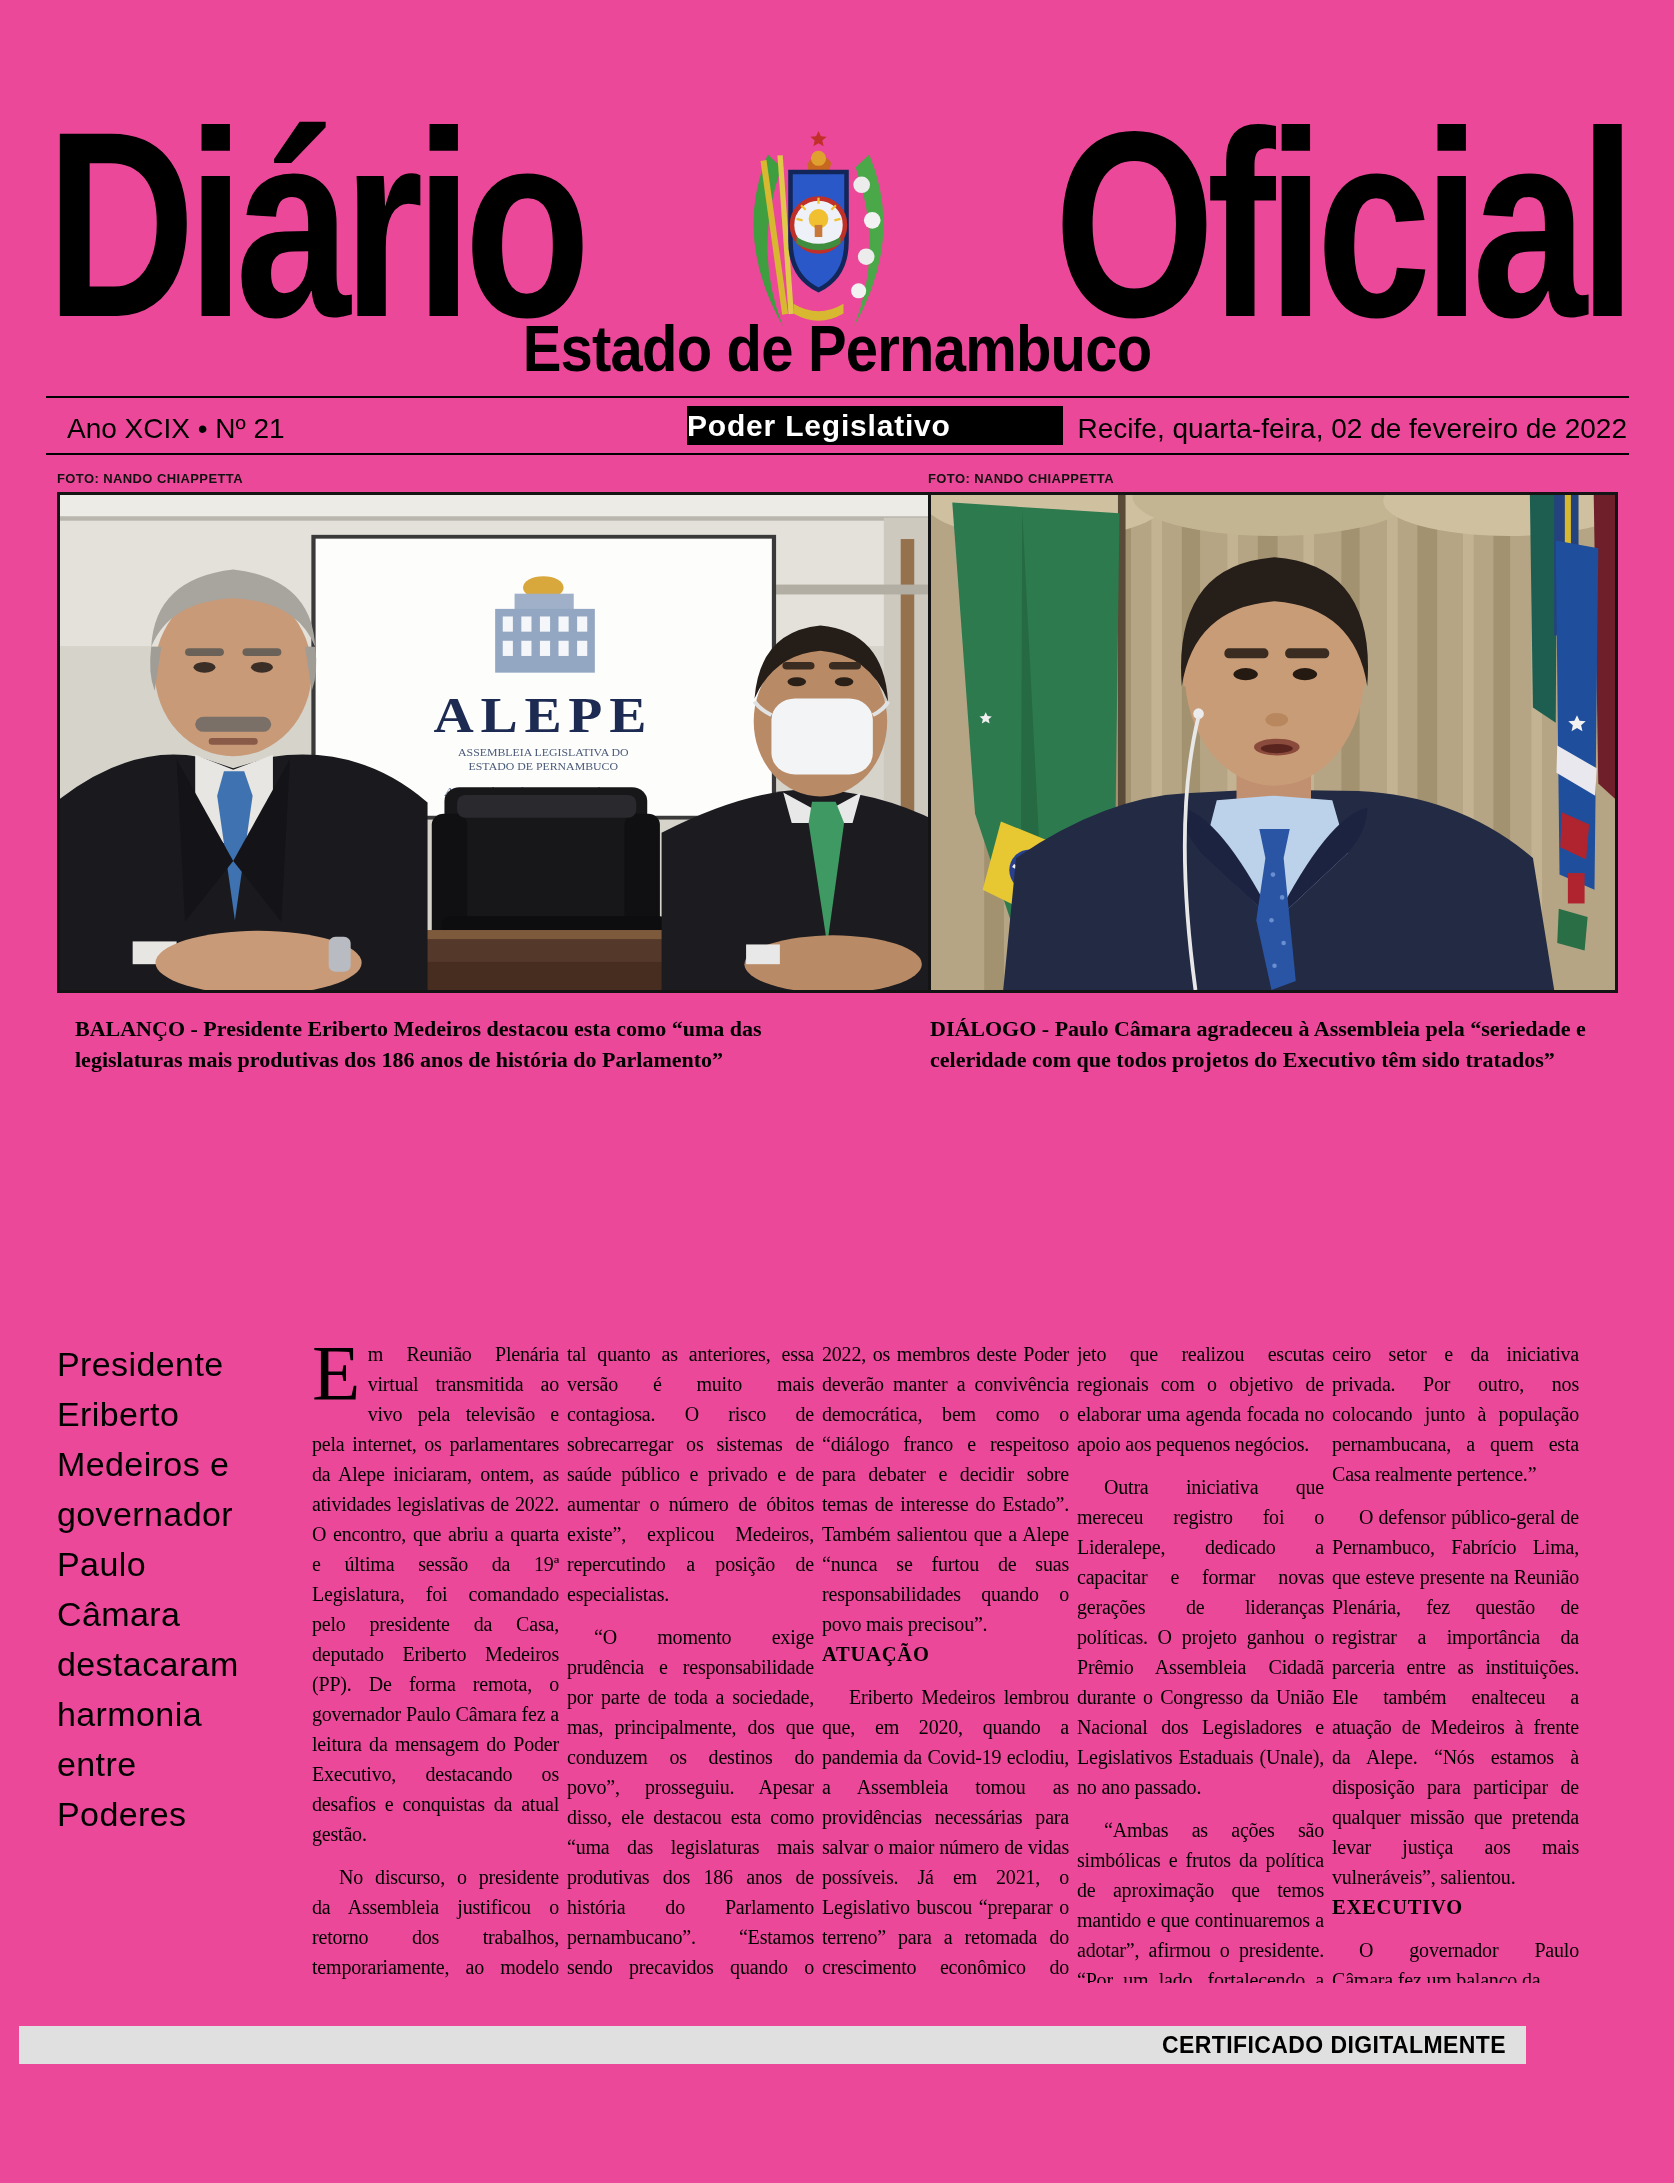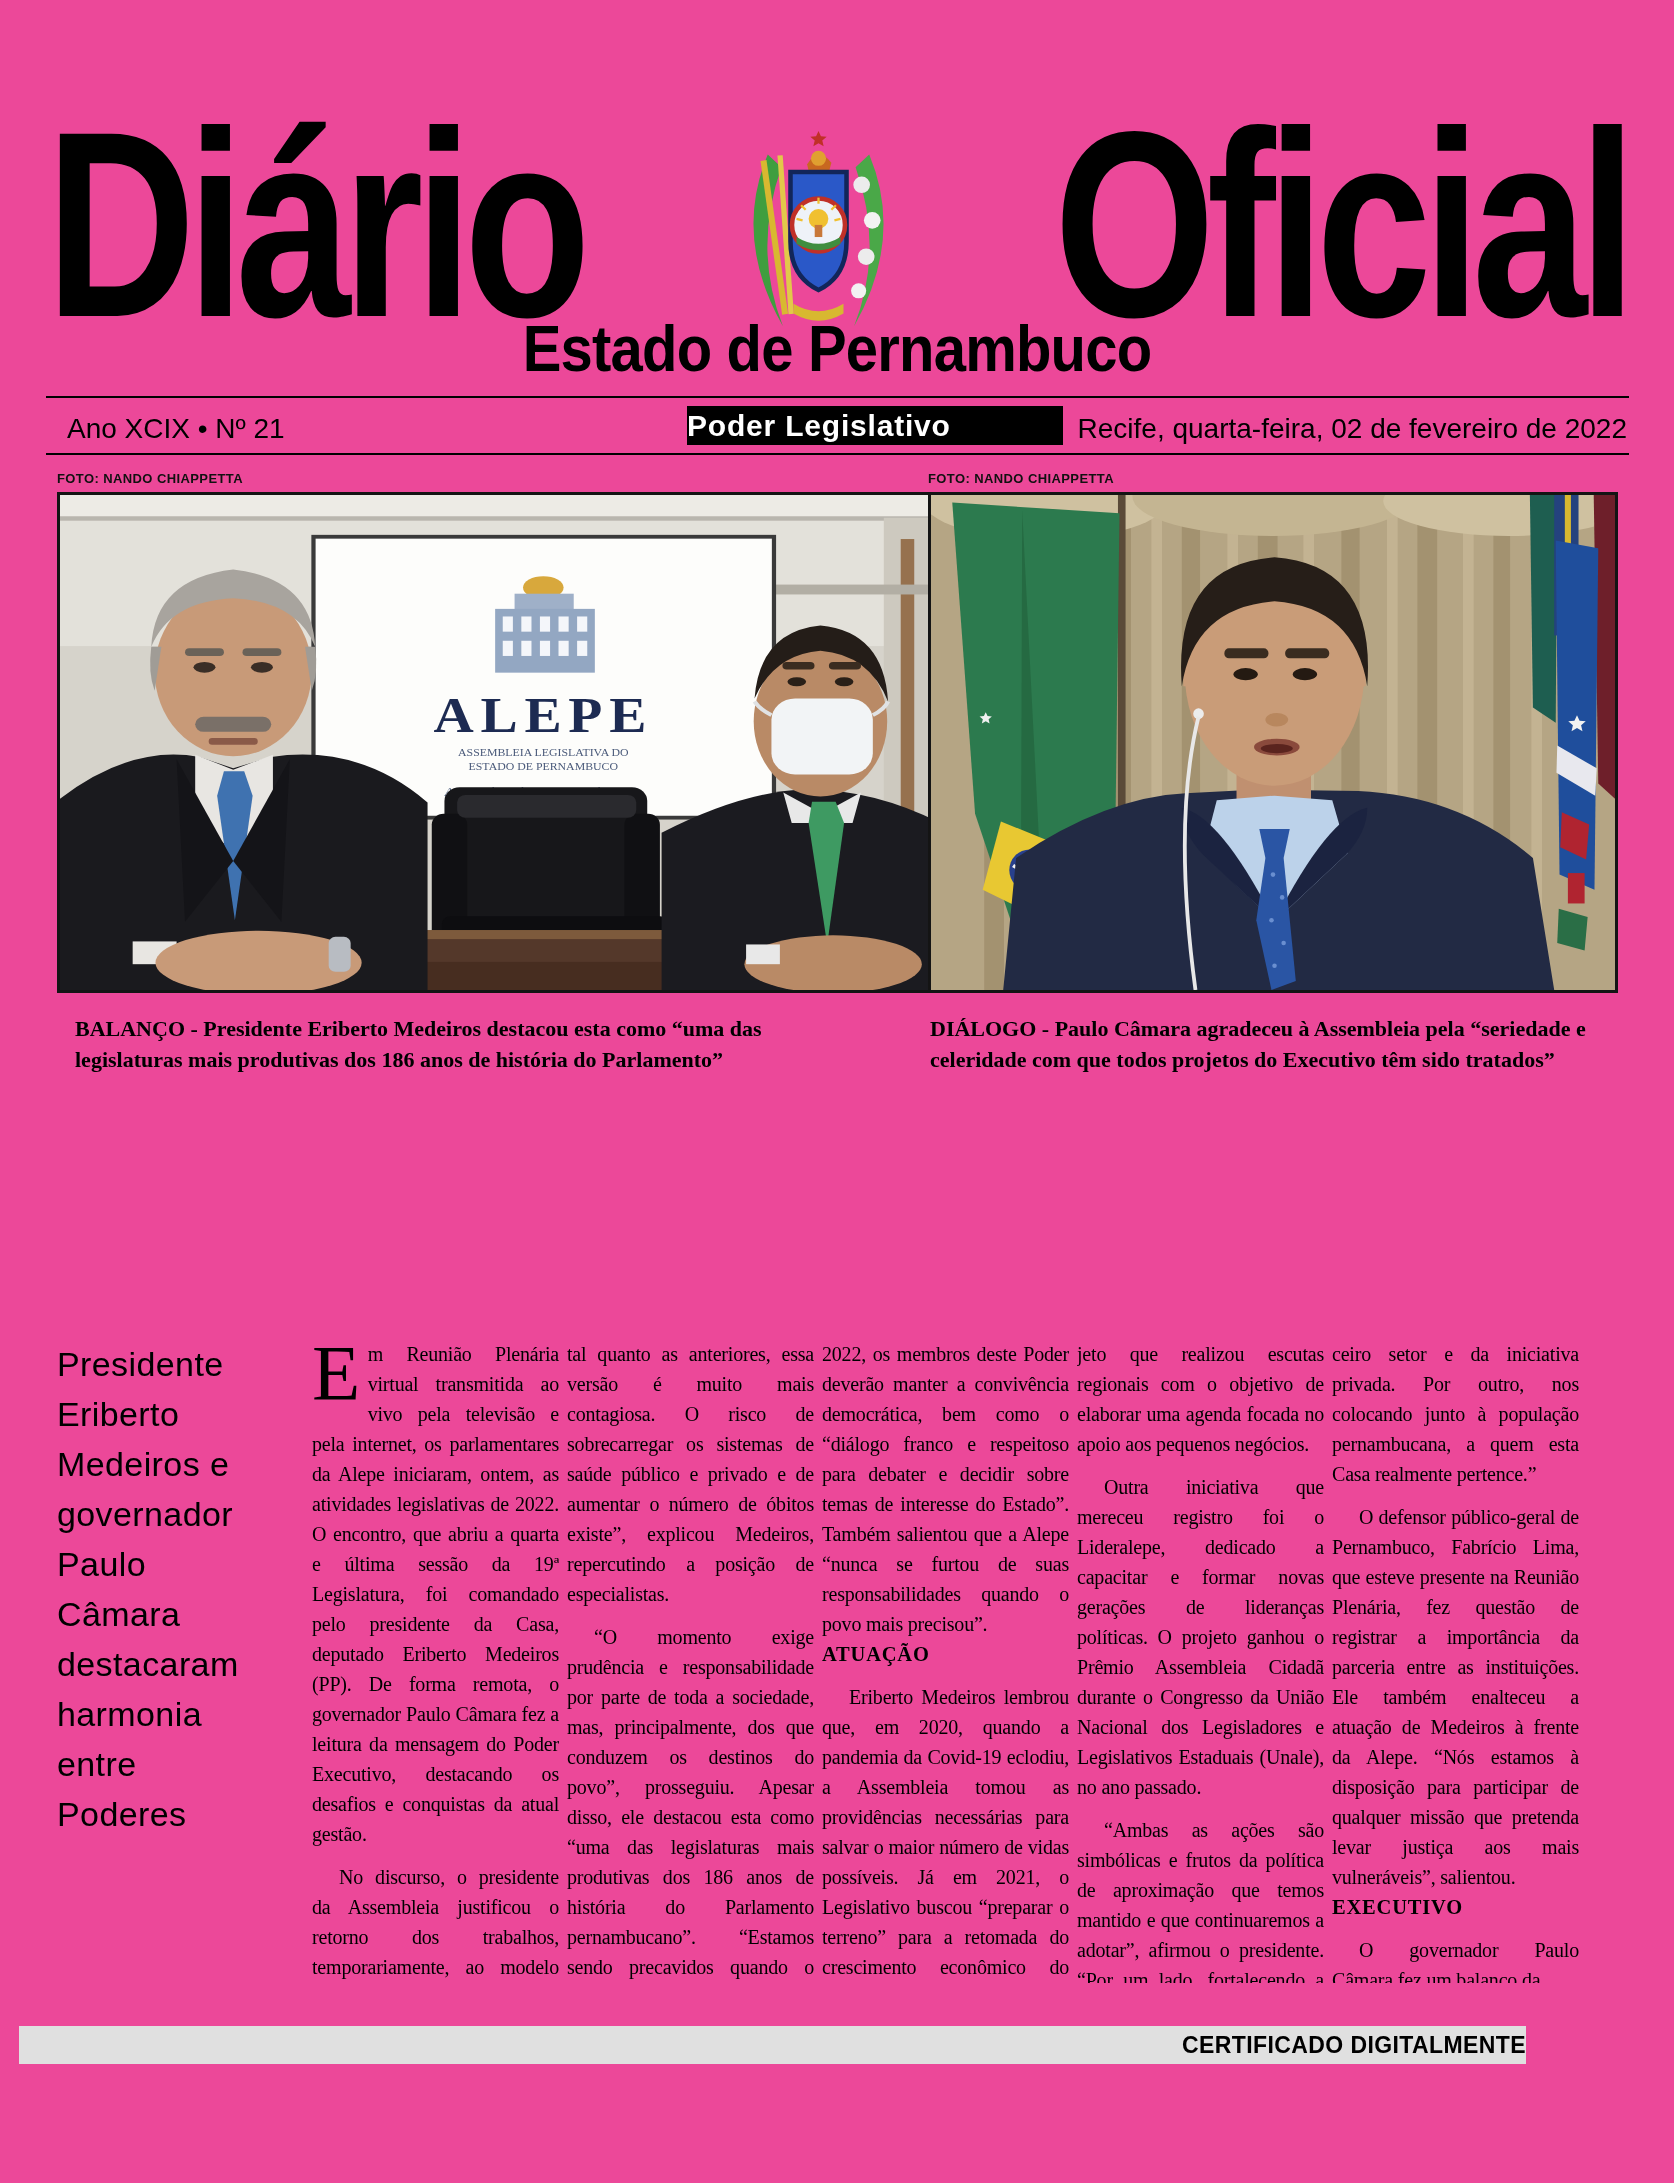--- a/index.html
+++ b/index.html
@@ -51,21 +51,21 @@
   .col-deck{font-size:34px;line-height:50px;letter-spacing:0.4px;padding-right:44px;box-sizing:border-box;}
   .col-serif{font-family:"Liberation Serif",serif;font-size:20px;line-height:30px;
              text-align:justify;letter-spacing:-0.2px;}
   .col-serif p{margin:0;}
   .col-serif p.indent{text-indent:27px;margin-top:13px;}
   .dropcap{float:left;font-size:79px;line-height:62px;padding:3px 7.6px 0 0;}
   .sec-head{font-weight:bold;letter-spacing:0.8px;font-size:20.5px;margin:29px 0;text-align:left;}
 
   
   .footer-bar{position:absolute;left:19px;top:2026px;width:1507px;height:38px;background:#e0e0e0;
-              display:flex;align-items:center;justify-content:flex-end;padding-right:0;box-sizing:border-box;
+              display:flex;align-items:center;justify-content:flex-end;padding-right:20px;box-sizing:border-box;
               font-weight:bold;font-size:23px;letter-spacing:0.4px;}
 </style>
 </head>
 <body>
 
 <div id="page">
 
   <div class="masthead">
     <span class="mast-word">Diário</span>
     <span class="crest">

